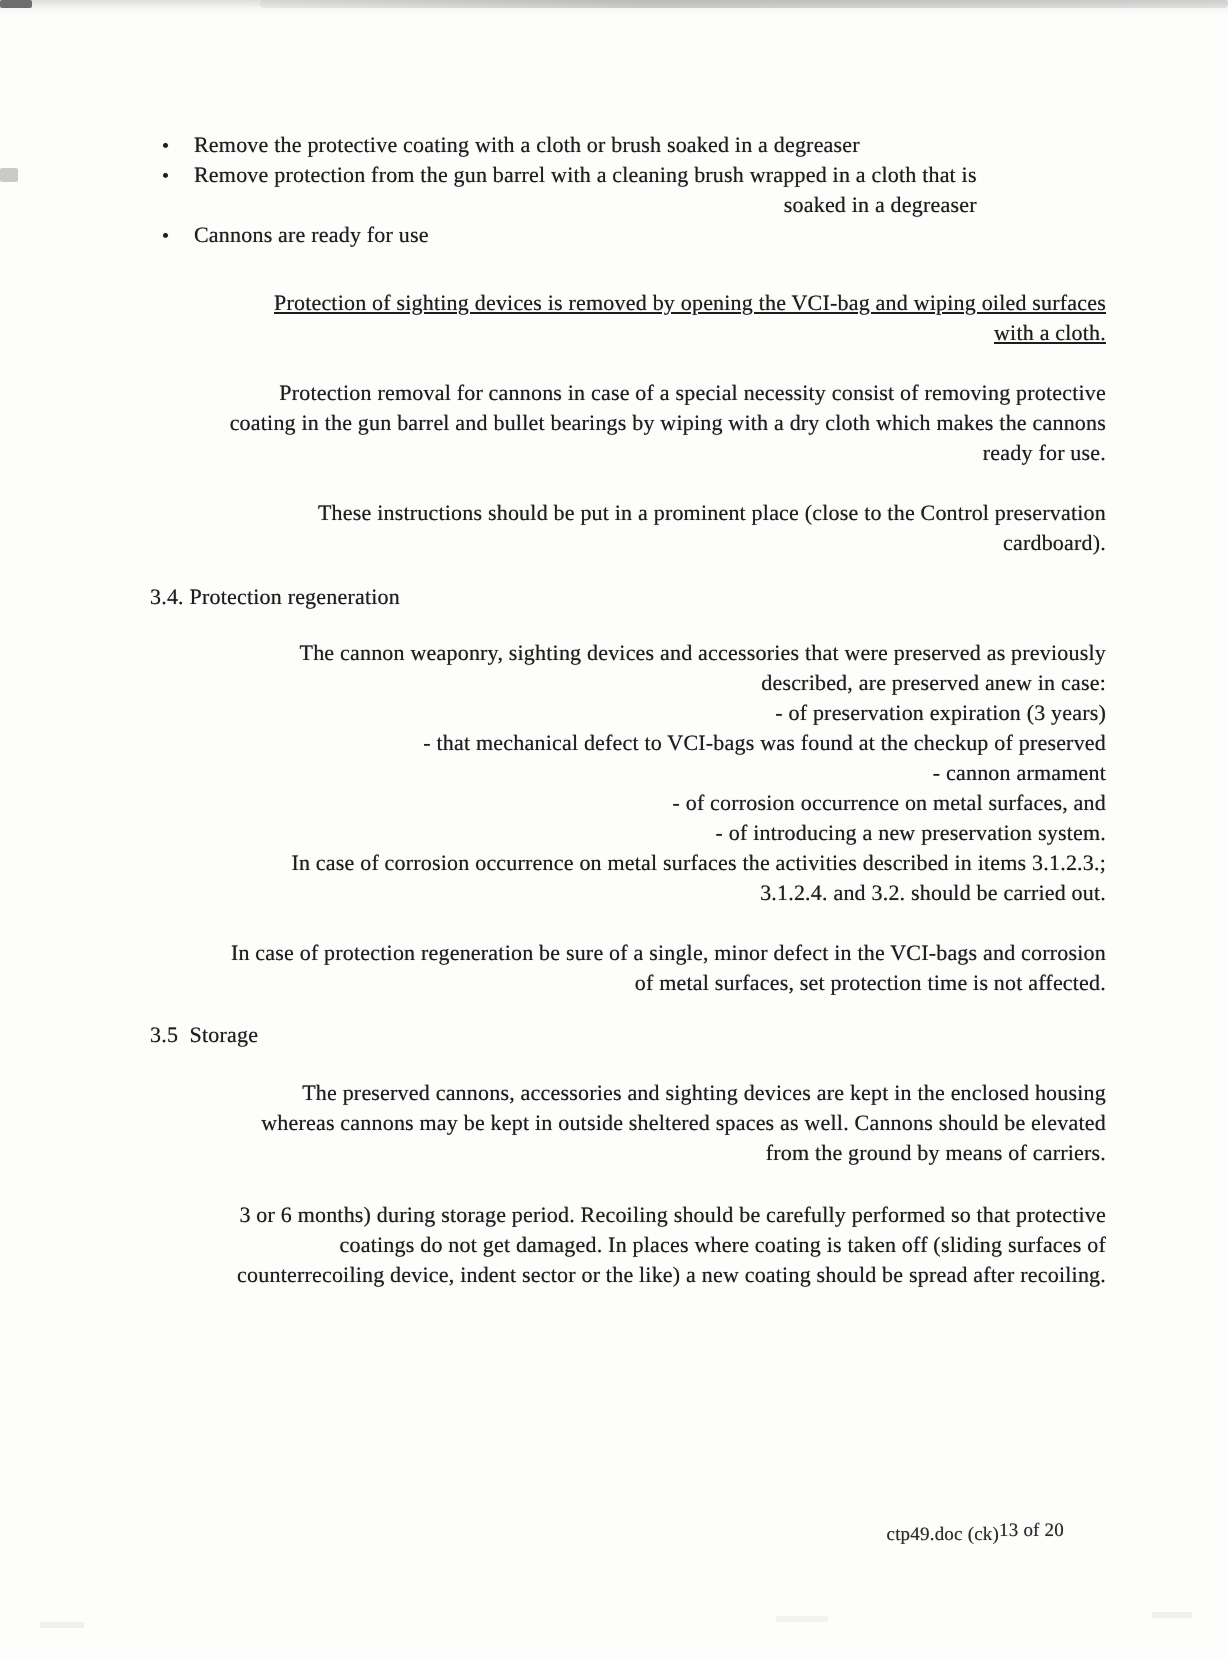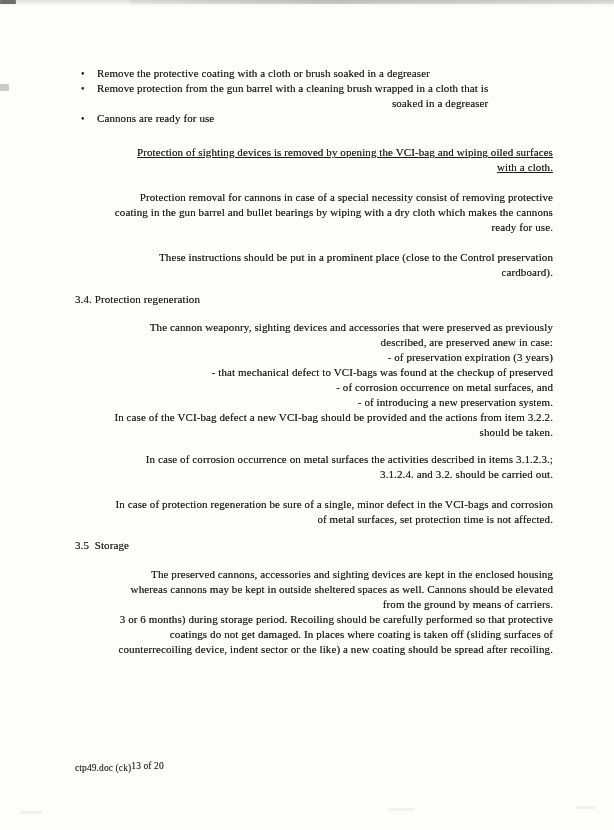--- a/index.html
+++ b/index.html
@@ -64,27 +64,27 @@
     font-size: 11px; font-weight: normal; white-space: pre;
     margin-bottom: 13px;
   }
   .h-35 { margin-bottom: 14px; }
   .p-regen-intro  { margin-bottom: 0; }
   .dash-list      { margin-left: 40px; }
   .p-regen-close  { margin-bottom: 10px; }
   .p-vci          { margin-bottom: 12px; }
   .p-corrosion    { margin-bottom: 15px; }
   .p-single       { margin-bottom: 11px; }
-  .p-storage      { margin-bottom: 0; }
+  .p-storage      { margin-bottom: 16px; }
   .p-recoiling    { margin-bottom: 0; }
 
   .footer {
     position: absolute;
     left: 75px; top: 763px; width: 457px;
-    display: flex; justify-content: flex-start;
+    display: flex; justify-content: flex-end;
     font-size: 9.5px;
     letter-spacing: 0.1px;
     color: #2a2a2a;
     text-shadow: 0 0 0.4px rgba(20,20,20,0.5);
   }
   .footer .page-num { transform: translateY(-2px); }
 </style>
 </head>
 <body>
 
@@ -141,29 +141,26 @@
     <h3 class="heading h-34">3.4. Protection regeneration</h3>
 
     <p class="para p-regen-intro">
       <span class="line">The cannon weaponry, sighting devices and accessories that were preserved as previously</span>
       <span class="line">described, are preserved anew in case:</span>
     </p>
 
     <div class="dash-list">
       <span class="line">- of preservation expiration (3 years)</span>
       <span class="line">- that mechanical defect to VCI-bags was found at the checkup of preserved</span>
+      <span class="line">- cannon armament</span>
       <span class="line">- of corrosion occurrence on metal surfaces, and</span>
       <span class="line">- of introducing a new preservation system.</span>
     </div>
 
 
-    <p class="para p-vci">
-      <span class="line">In case of the VCI-bag defect a new VCI-bag should be provided and the actions from item 3.2.2.</span>
-      <span class="line">should be taken.</span>
-    </p>
 
     <p class="para p-corrosion">
       <span class="line">In case of corrosion occurrence on metal surfaces the activities described in items 3.1.2.3.;</span>
       <span class="line">3.1.2.4. and 3.2. should be carried out.</span>
     </p>
 
     <p class="para p-single">
       <span class="line">In case of protection regeneration be sure of a single, minor defect in the VCI-bags and corrosion</span>
       <span class="line">of metal surfaces, set protection time is not affected.</span>
     </p>

